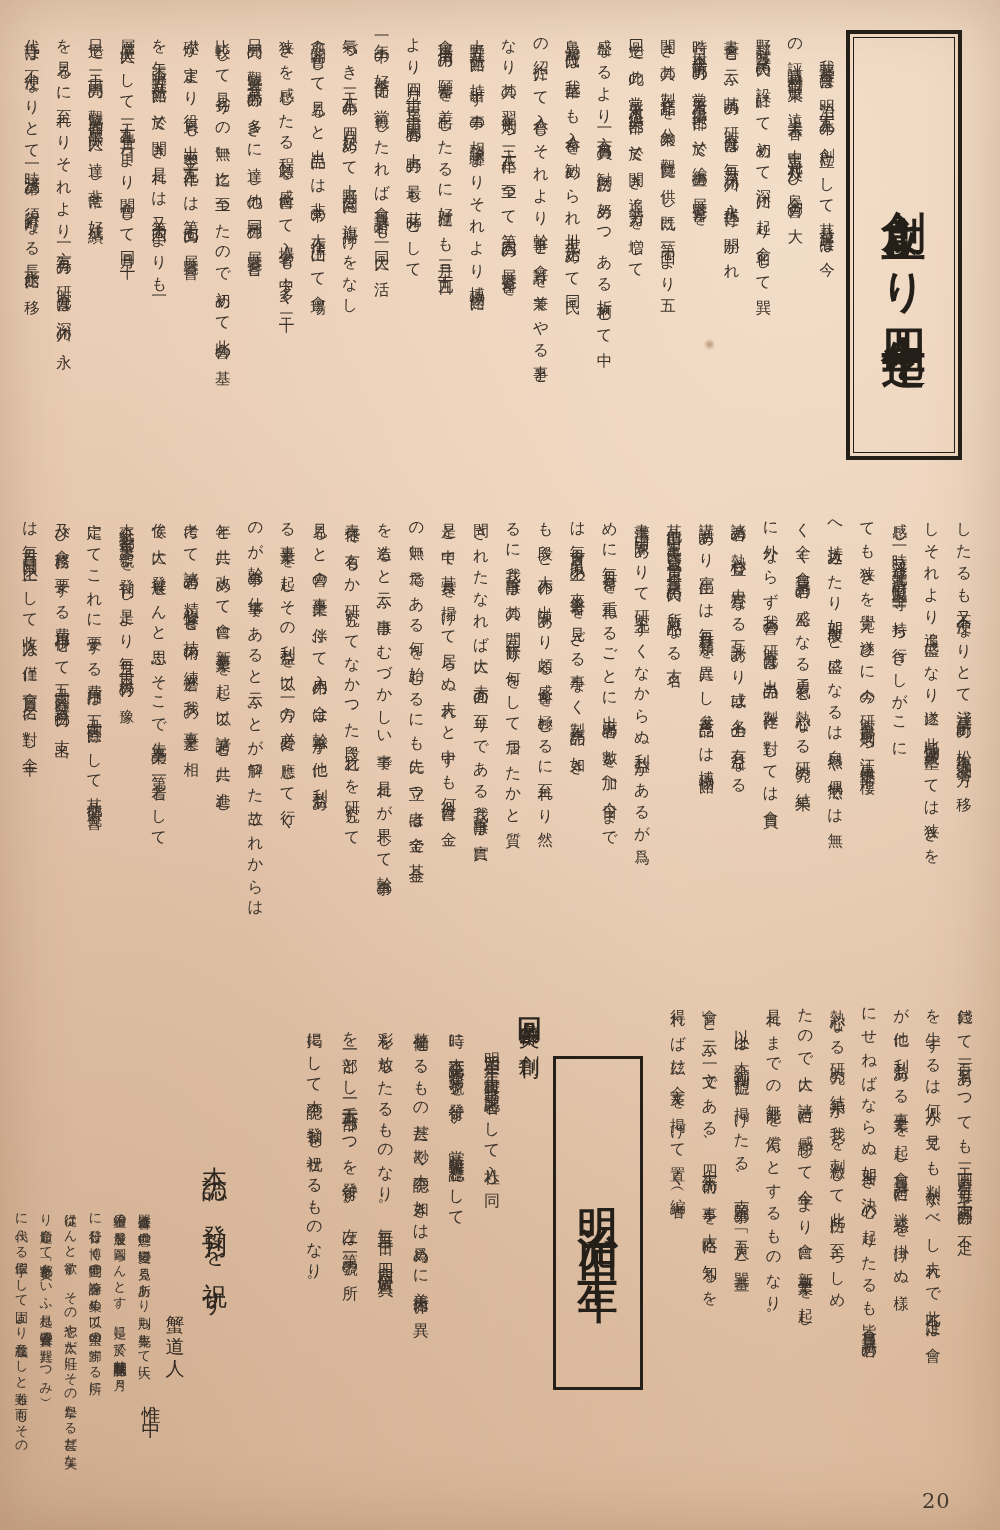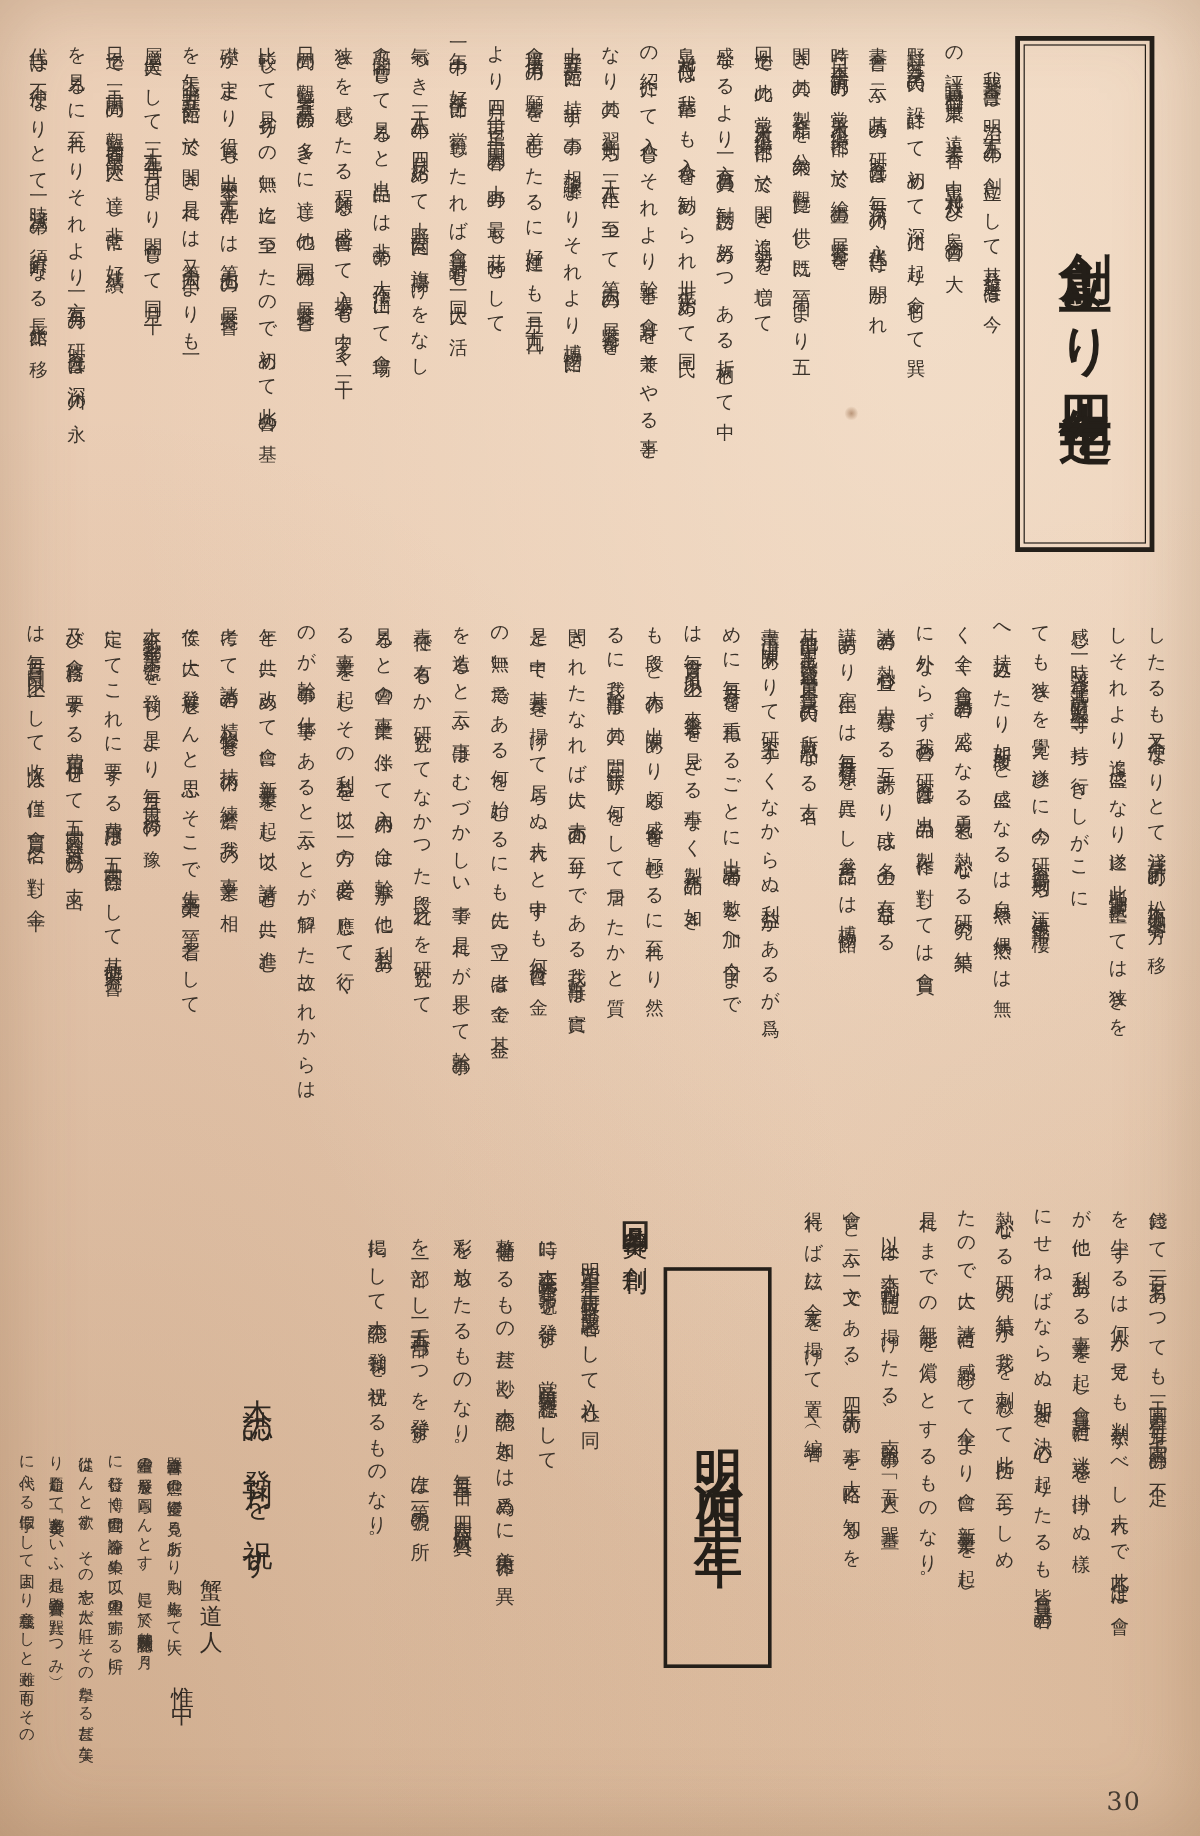--- a/index.html
+++ b/index.html
@@ -205,17 +205,17 @@
 
   <div class="band congrats-body vtext">
       <div class="col">巽畫會は世態の變遷に見る所あり則ち率先して大に</div>
       <div class="col">繪畫の發展を圖らんとす、是に於て其機關雜誌を月々</div>
       <div class="col">に發行し博く世間の論評を集め以て輿望の歸する所に</div>
       <div class="col">從はんと欲す、その志や太だ壯にその擧たる甚だ美な</div>
       <div class="col">り命題して「多都美」といふ是れ巽畫會の巽（たつみ）</div>
       <div class="col">に代ふる假字にして固より意義なしと雖も而もその</div>
     </div>
 
-  <div class="page-number">30</div>
+  <div class="page-number">20</div>
 
   <div class="stain"></div>
 
 </div>
 
 </body></html>

